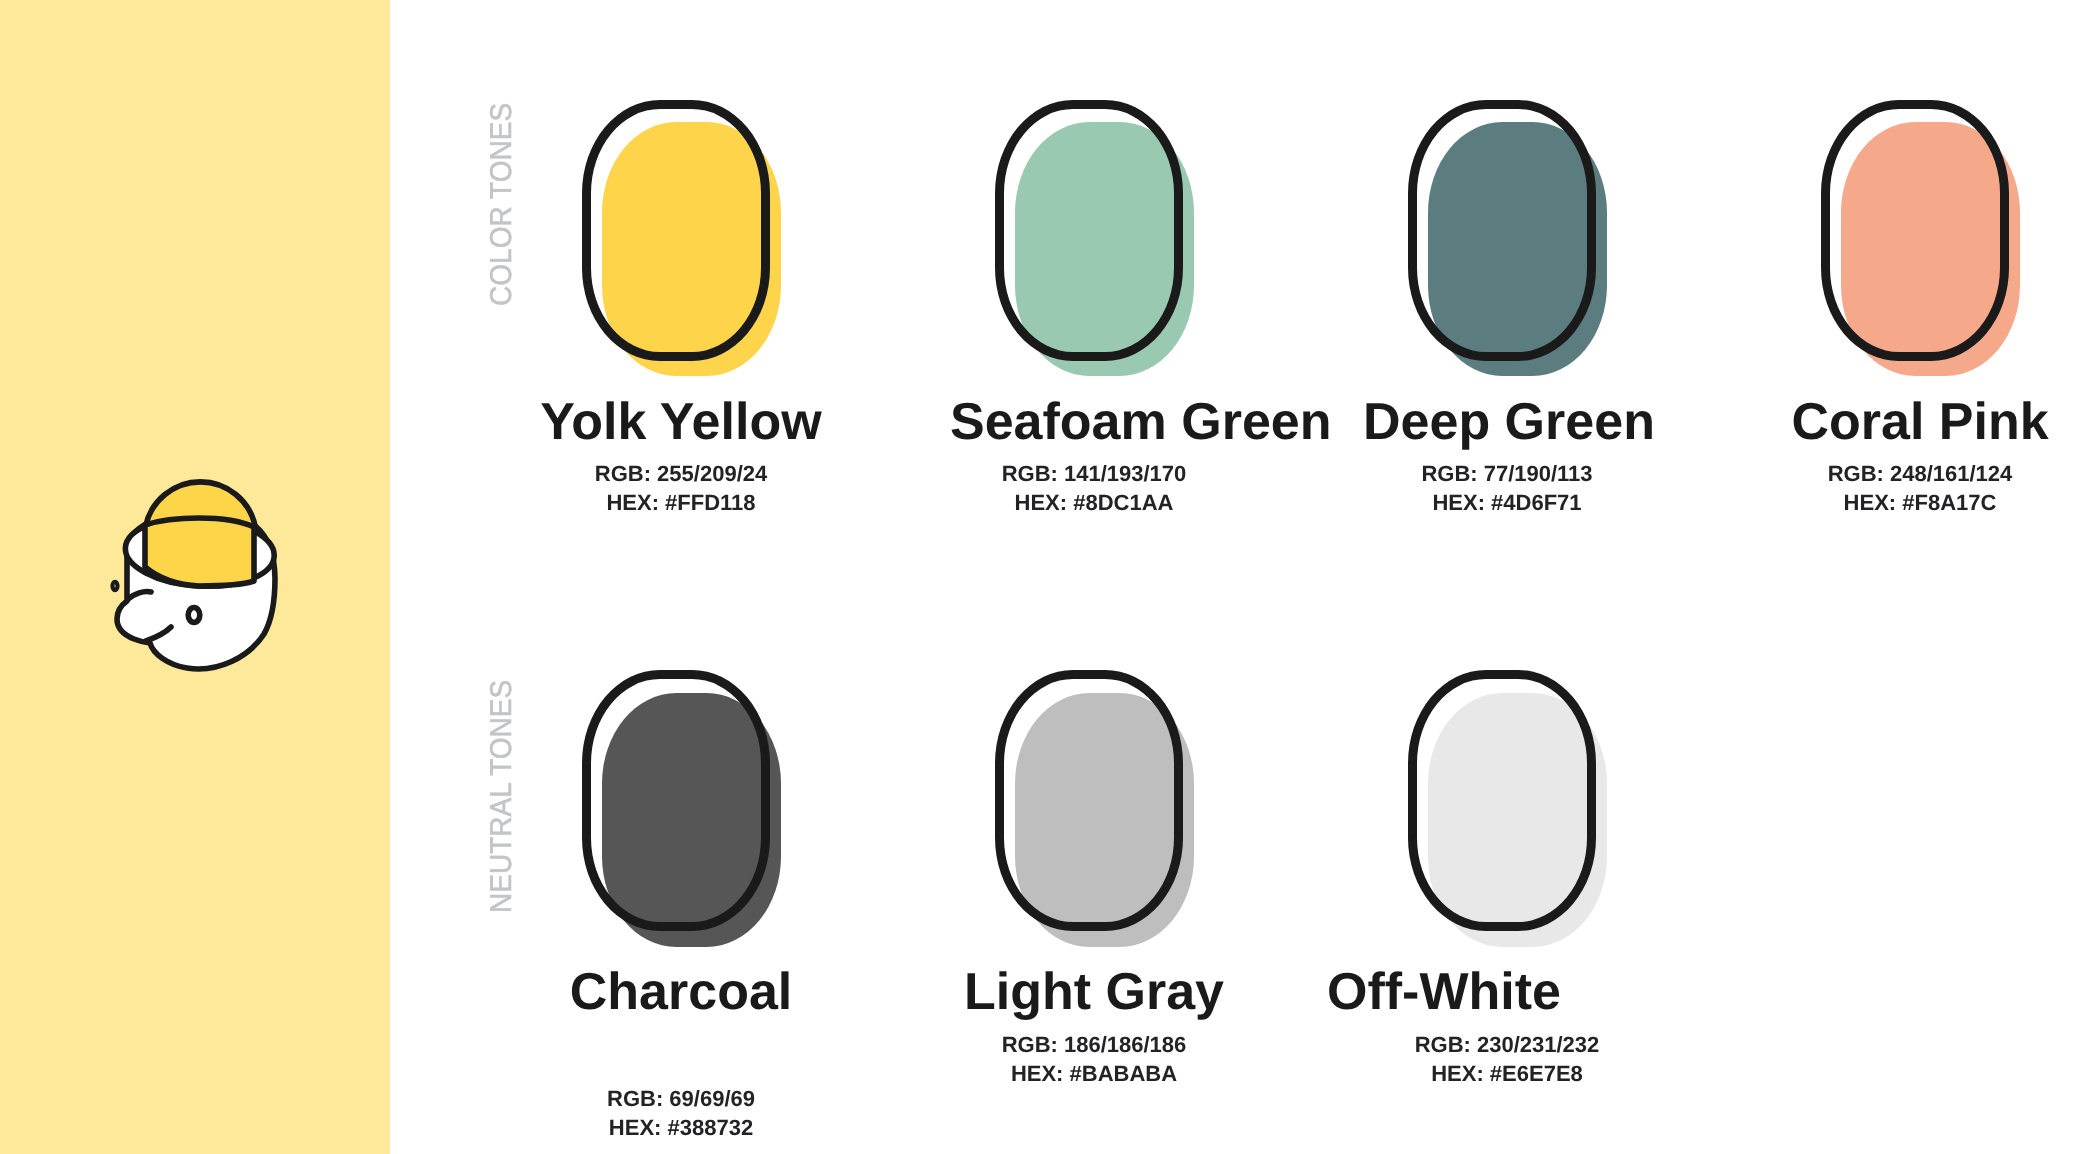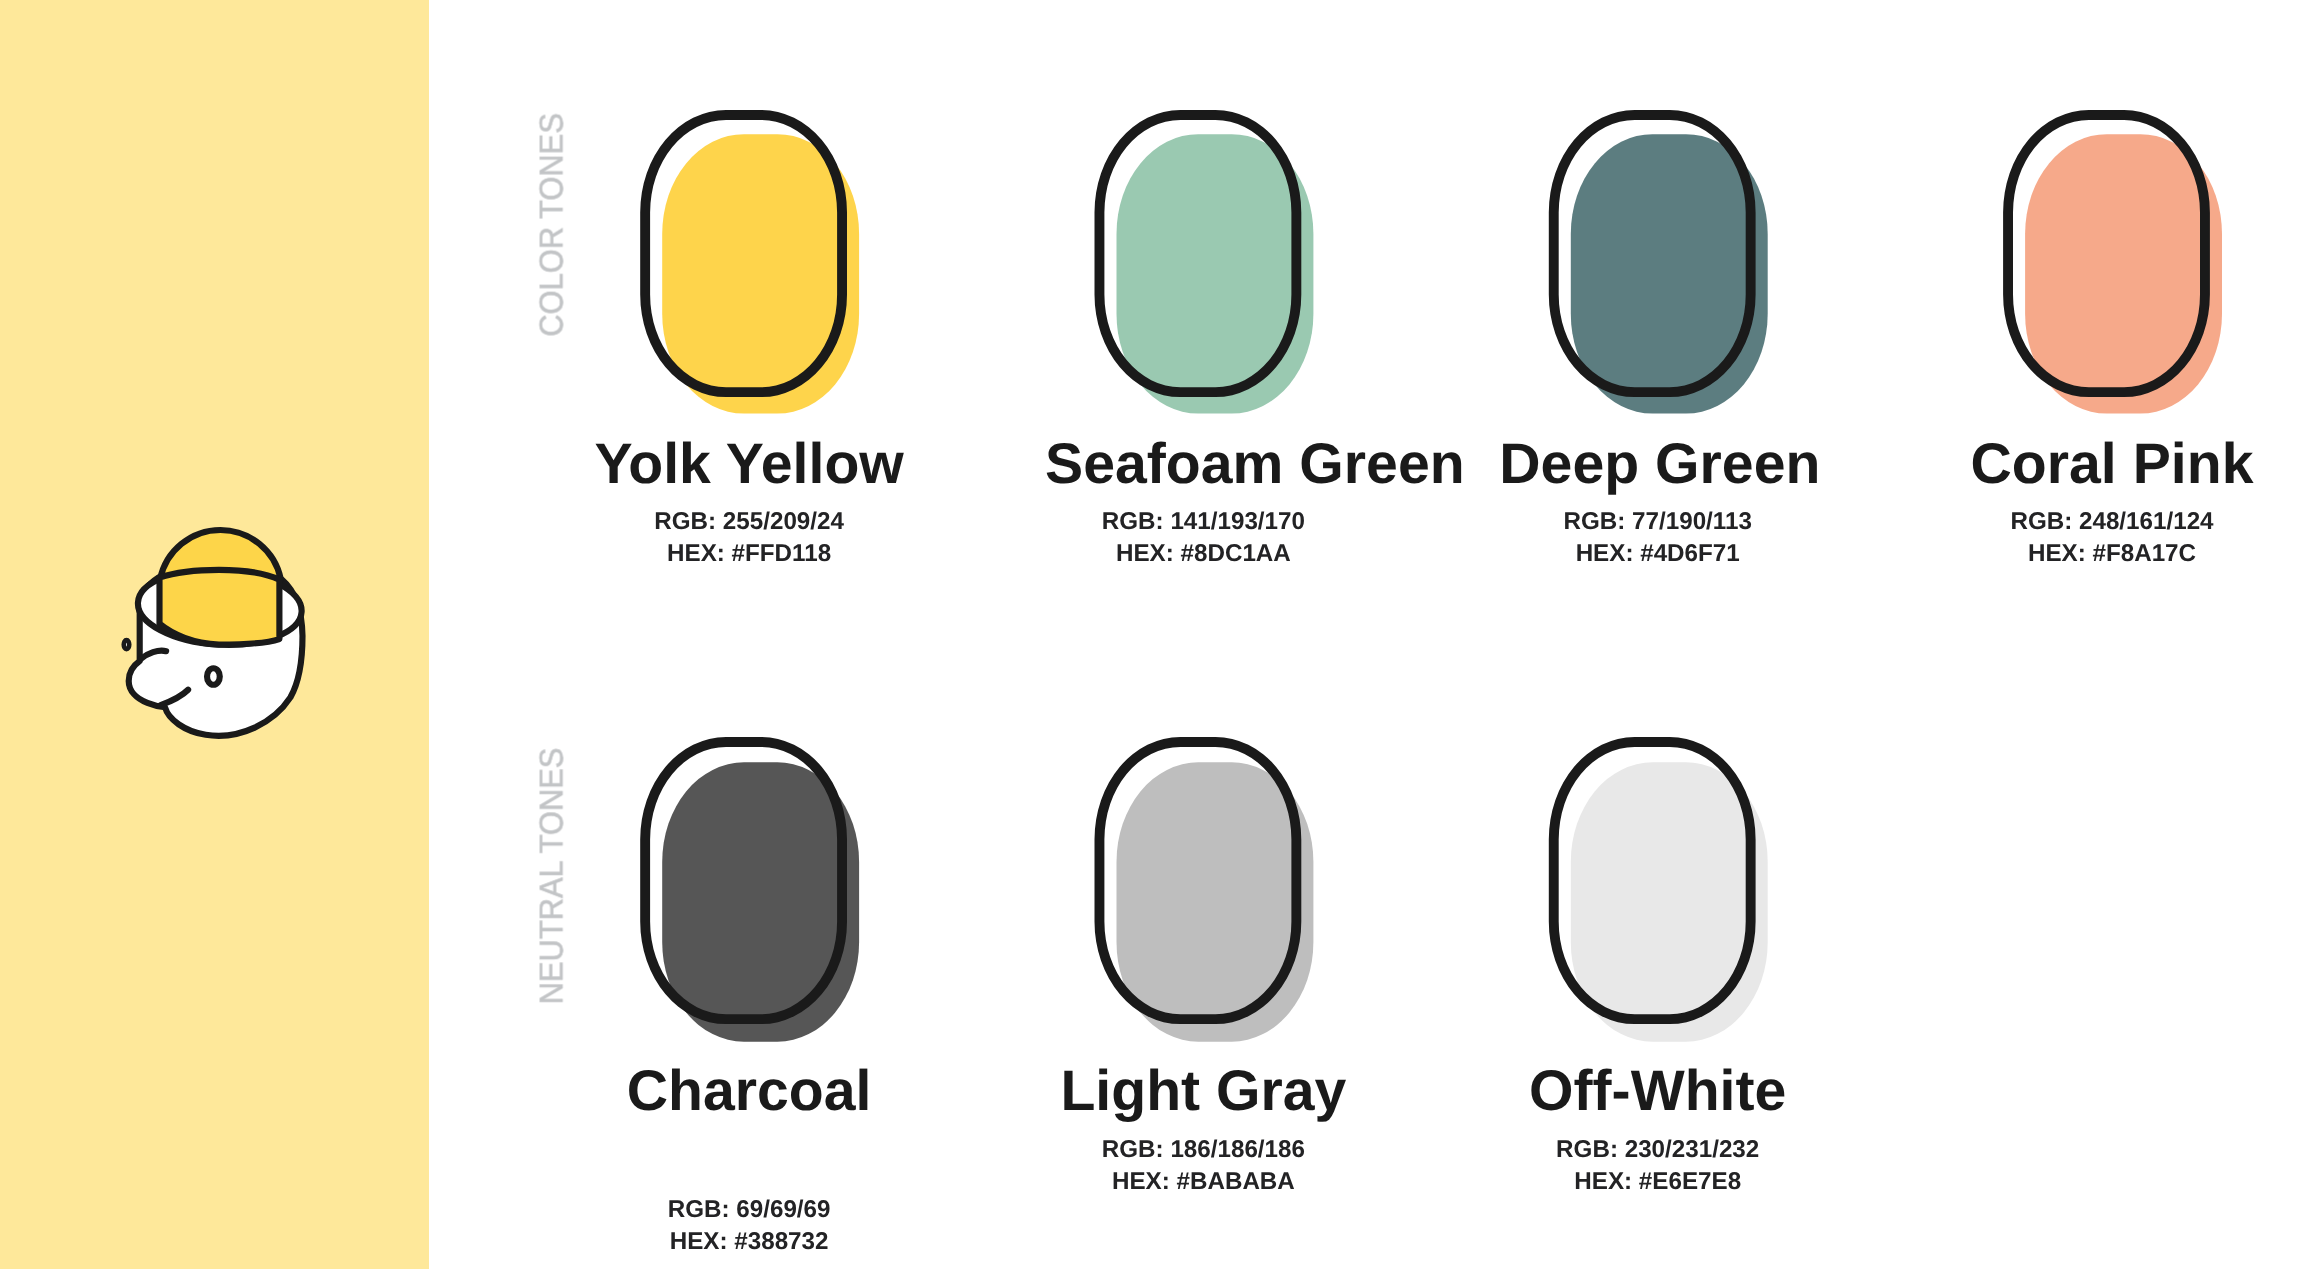--- a/index.html
+++ b/index.html
@@ -111,21 +111,21 @@
     <div class="fill" style="left: 1015px; top: 693px; width: 179px; height: 254px; background-color: rgb(190, 190, 190);"></div>
     <div class="outline" style="left:995px;top:670px;width:188px;height:261px;"></div>
     <div class="name" style="left:950px;top:972px;width:288px;">Light Gray</div>
     <div class="meta" style="left:950px;top:1030px;width:288px;">
       <div>RGB: 186/186/186</div>
       <div>HEX: #BABABA</div>
     </div>
 
     <div class="fill" style="left: 1428px; top: 693px; width: 179px; height: 254px; background-color: rgb(232, 232, 232);"></div>
     <div class="outline" style="left:1408px;top:670px;width:188px;height:261px;"></div>
-    <div class="name" style="left:1363px;top:972px;width:288px;">Off-White</div>
+    <div class="name" style="left:1300px;top:972px;width:288px;">Off-White</div>
     <div class="meta" style="left:1363px;top:1030px;width:288px;">
       <div>RGB: 230/231/232</div>
       <div>HEX: #E6E7E8</div>
     </div>
 
   </div>
 
 </div>
 
 </body></html>

